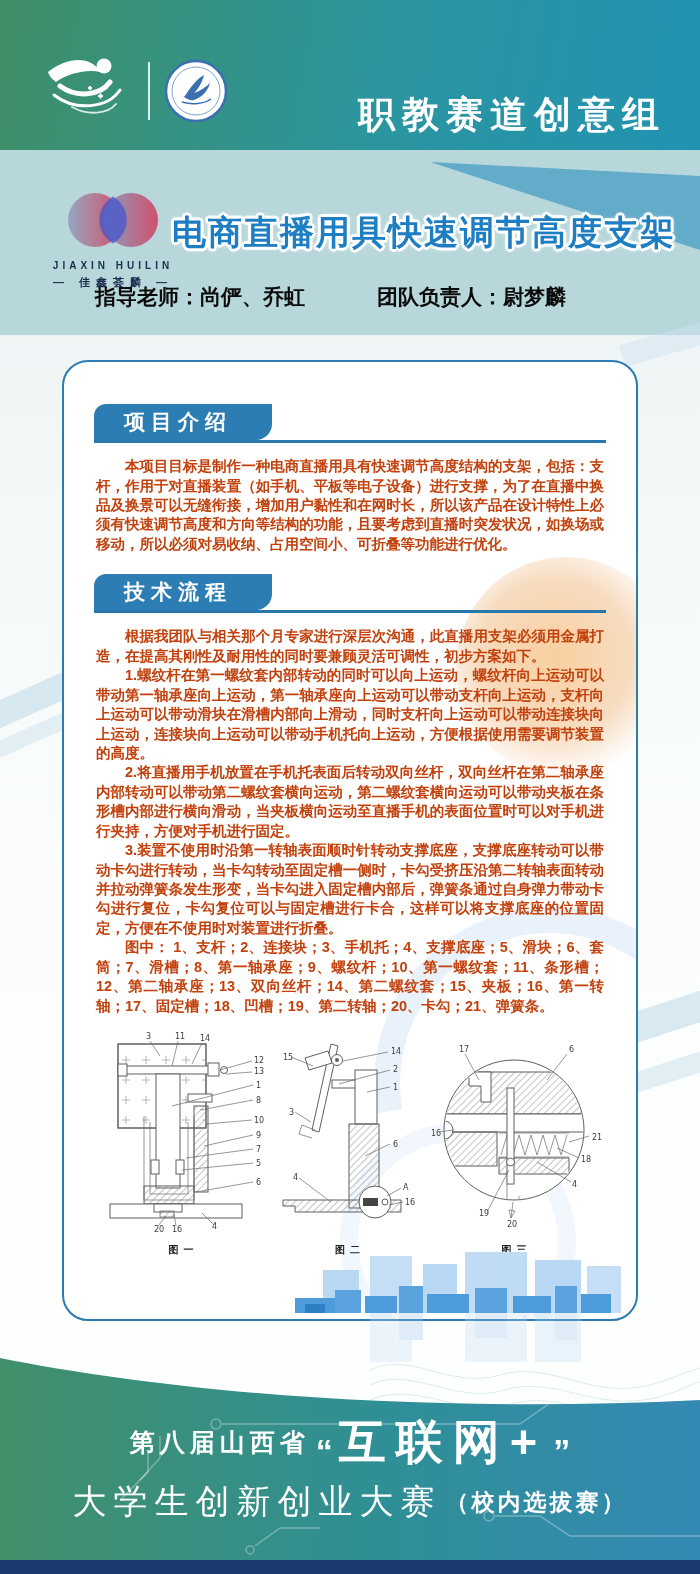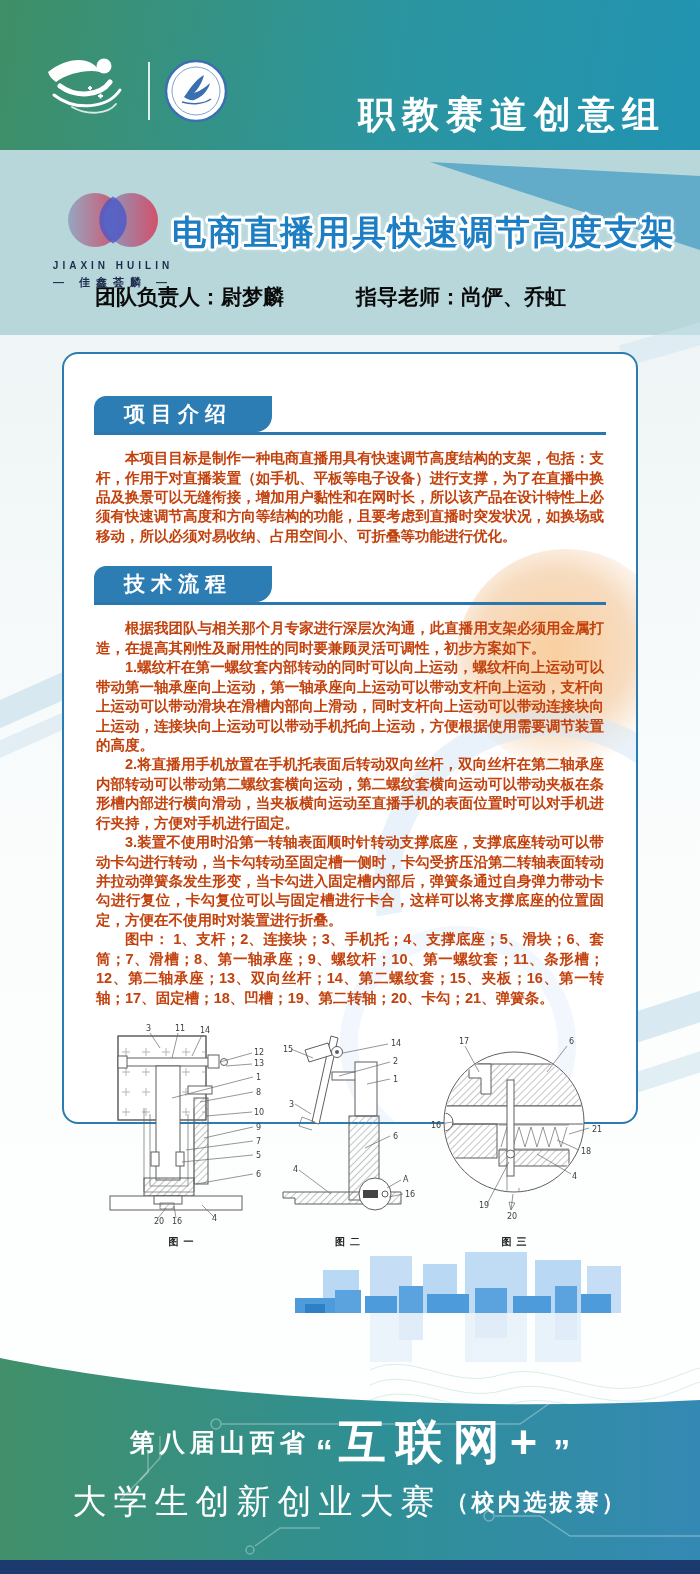--- a/index.html
+++ b/index.html
@@ -28,22 +28,22 @@
   .team-row{position:absolute;left:95px;top:133px;width:560px;display:flex;gap:72px;
     font-size:21px;font-weight:800;color:#0b0b0b;white-space:nowrap;}
   
   .stripe{position:absolute;background:#cfe4ef;opacity:.8;}
   .stripe.s1{left:-30px;top:690px;width:110px;height:26px;transform:rotate(-24deg);}
   .stripe.s2{left:-20px;top:730px;width:90px;height:16px;transform:rotate(-24deg);opacity:.55;}
   .stripe.s3{right:-34px;top:1000px;width:120px;height:30px;transform:rotate(-18deg);}
   .stripe.s4{right:-40px;top:1060px;width:130px;height:20px;transform:rotate(-18deg);opacity:.6;}
   .stripe.s5{right:-30px;top:330px;width:110px;height:22px;transform:rotate(-16deg);opacity:.5;}
   
-  .card{position:absolute;left:62px;top:352px;width:576px;height:772px;
-    background:#fff;border:2.5px solid #2b7cb0;border-radius:16px;box-sizing:border-box;
+  .card{position:absolute;left:62px;top:360px;width:576px;height:961px;
+    background:#fff;border:2.5px solid #2b7cb0;border-radius:26px;box-sizing:border-box;
     padding:42px 30px 0 30px;}
   .card-deco{position:absolute;inset:0;border-radius:22px;overflow:hidden;pointer-events:none;}
   .deco-sun{position:absolute;right:-40px;top:195px;width:220px;height:220px;border-radius:50%;
     background:radial-gradient(circle at 45% 45%,#f9cfa0 0%,#f7dcc0 45%,rgba(250,235,220,0) 72%);}
   .deco-arc{position:absolute;border:26px solid #dcebf8;border-radius:50%;opacity:.55;}
   .deco-arc.a1{right:-90px;bottom:60px;width:300px;height:300px;border-color:#d8e9f7 transparent transparent #d8e9f7;transform:rotate(35deg);}
   .deco-arc.a2{right:60px;bottom:-40px;width:200px;height:200px;border-width:18px;transform:rotate(-15deg);opacity:.4;}
   .card-inner{position:relative;z-index:2;}
   .section-head{display:flex;border-bottom:3px solid #2878ad;margin-bottom:14px;}
   .section-tab{background:#2b7db3;color:#fff;font-size:21px;font-weight:800;letter-spacing:6px;
@@ -126,22 +126,22 @@
         <circle cx="70" cy="30" r="27" fill="url(#jx2)"></circle>
         <path d="M52,6.5 A27,27 0 0 1 52,53.5 A27,27 0 0 1 52,6.5 Z" fill="#4a58c8" opacity=".8"></path>
       </svg>
       <div class="jiaxin-en">JIAXIN HUILIN</div>
       <div class="jiaxin-cn">—  佳鑫荟麟  —</div>
     </div>
 
     <div class="main-title">电商直播用具快速调节高度支架</div>
 
     <div class="team-row">
+      <span>指导老师：尚俨、乔虹</span>
       <span>团队负责人：尉梦麟</span>
-      <span>指导老师：尚俨、乔虹</span>
     </div>
   </div>
 
   <div class="stripe s1"></div>
   <div class="stripe s2"></div>
   <div class="stripe s3"></div>
   <div class="stripe s4"></div>
   <div class="stripe s5"></div>
 
   <div class="card">

